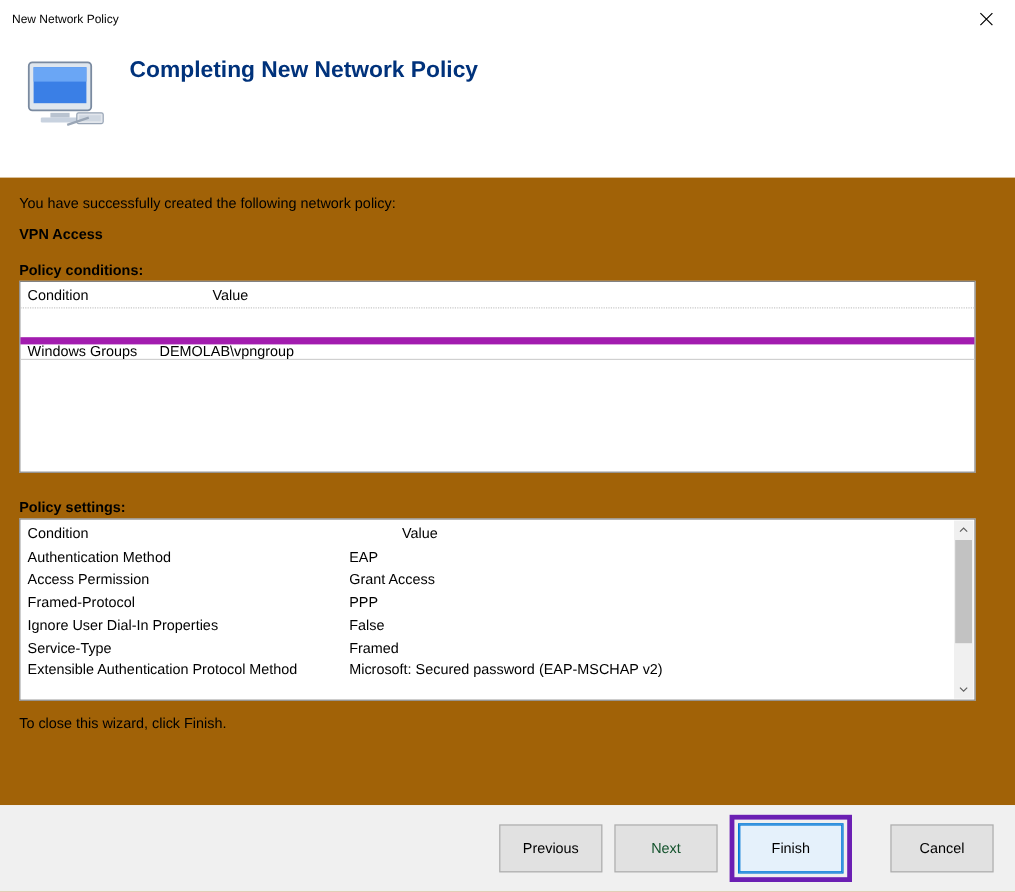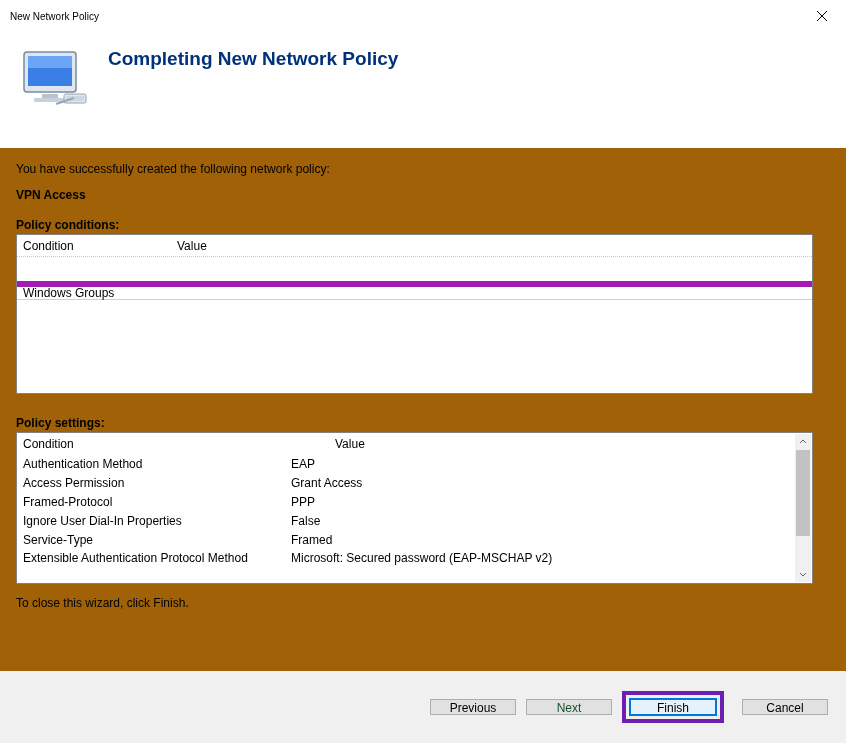--- a/index.html
+++ b/index.html
@@ -120,42 +120,42 @@
     height: 72px;
     background: #f0f0f0;
     display: flex;
     align-items: center;
     justify-content: flex-end;
     padding-right: 18px;
     gap: 10px;
   }
   .btn {
     width: 86px;
-    height: 16px;
+    height: 40px;
     border: 1px solid #adadad;
     background: #e1e1e1;
     font-family: inherit;
     font-size: 12px;
     cursor: pointer;
   }
   .btn:disabled {
     color: #14532d;
     cursor: default;
   }
   .btn.default {
     border: 1px solid #0078d7;
     background: #e5f1fb;
     outline: 1px solid #0078d7;
   }
   .finish-highlight {
     border: 4px solid #6b1fb3;
     padding: 4px;
     display: inline-flex;
   }
-  .cancel-wrap { margin-left: 8px; }
+  .cancel-wrap { margin-left: 22px; }
 </style>
 </head>
 <body>
 
 <div class="titlebar">
   <span class="titlebar-title">New Network Policy</span>
   <div class="close-btn">
     <svg viewBox="0 0 12 12">
         <path d="M1 1 L11 11 M11 1 L1 11" stroke="#000" stroke-width="1" fill="none"></path>
       </svg>
@@ -183,20 +183,21 @@
   <div class="policy-name">VPN Access</div>
 
   <div class="section-label">Policy conditions:</div>
   <div class="tbl-box conditions-box">
     <div class="tbl-head">
       <div class="col1">Condition</div>
       <div class="col2">Value</div>
     </div>
     <div class="tbl-row">
       <div class="col1">Windows Groups</div>
+      <div class="col2">DEMOLAB\vpngroup</div>
     </div>
   </div>
 
   <div class="section-label">Policy settings:</div>
   <div class="tbl-box settings-box">
     <div class="tbl-head">
       <div class="col1">Condition</div>
       <div class="col2">Value</div>
     </div>
     <div class="settings-rows">

